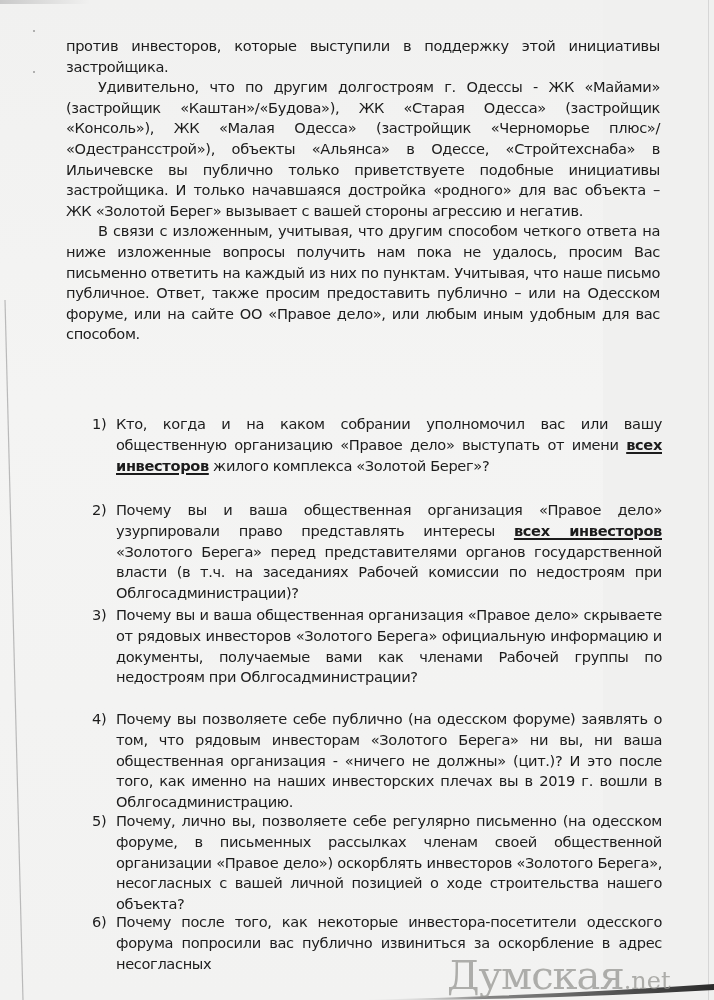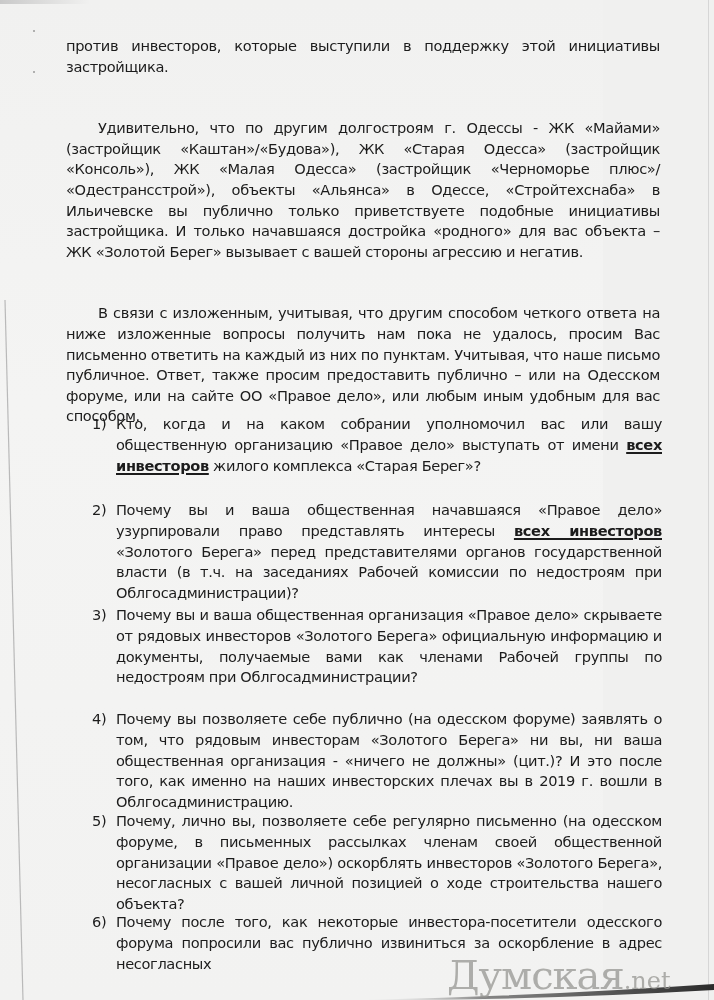--- a/index.html
+++ b/index.html
@@ -62,21 +62,20 @@
       line-height: 20.6px;
       letter-spacing: -0.35px;
       word-spacing: 0px;
     }
     .para {
       margin: 0;
       text-align: justify;
     }
     .para.indent {
       text-indent: 32px;
-      margin-top: 41px;
     }
     .qlist {
       margin: 0;
       padding: 0;
       list-style: none;
       position: absolute;
       left: 116px;
       width: 546px;
     }
     .q {
@@ -142,25 +141,25 @@
 
   <div class="content">
     <p class="para">против инвесторов, которые выступили в поддержку этой инициативы застройщика.</p>
     <p class="para indent">Удивительно, что по другим долгостроям г. Одессы - ЖК «Майами» (застройщик «Каштан»/«Будова»), ЖК «Старая Одесса» (застройщик «Консоль»), ЖК «Малая Одесса» (застройщик «Черноморье плюс»/ «Одестрансстрой»), объекты «Альянса» в Одессе, «Стройтехснаба» в Ильичевске вы публично только приветствуете подобные инициативы застройщика. И только начавшаяся достройка «родного» для вас объекта – ЖК «Золотой Берег» вызывает с вашей стороны агрессию и негатив.</p>
     <p class="para indent">В связи с изложенным, учитывая, что другим способом четкого ответа на ниже изложенные вопросы получить нам пока не удалось, просим Вас письменно ответить на каждый из них по пунктам. Учитывая, что наше письмо публичное. Ответ, также просим предоставить публично – или на Одесском форуме, или на сайте ОО «Правое дело», или любым иным удобным для вас способом.</p>
   </div>
 
   <div class="qlist">
     <div class="q" style="top:414px;">
       <span class="num">1)</span>
-      <span>Кто, когда и на каком собрании уполномочил вас или вашу общественную организацию «Правое дело» выступать от имени </span><u>всех инвесторов</u><span> жилого комплекса «Старая Берег»?</span>
+      <span>Кто, когда и на каком собрании уполномочил вас или вашу общественную организацию «Правое дело» выступать от имени </span><u>всех инвесторов</u><span> жилого комплекса «Золотой Берег»?</span>
     </div>
     <div class="q" style="top:500px;">
       <span class="num">2)</span>
-      <span>Почему вы и ваша общественная начавшаяся «Правое дело» узурпировали право представлять интересы </span><u>всех инвесторов</u><span> «Золотого Берега» перед представителями органов государственной власти (в т.ч. на заседаниях Рабочей комиссии по недостроям при Облгосадминистрации)?</span>
+      <span>Почему вы и ваша общественная организация «Правое дело» узурпировали право представлять интересы </span><u>всех инвесторов</u><span> «Золотого Берега» перед представителями органов государственной власти (в т.ч. на заседаниях Рабочей комиссии по недостроям при Облгосадминистрации)?</span>
     </div>
     <div class="q" style="top:605px;">
       <span class="num">3)</span>
       <span>Почему вы и ваша общественная организация «Правое дело»  скрываете от рядовых инвесторов «Золотого Берега» официальную информацию и документы, получаемые вами как членами Рабочей группы по недостроям при Облгосадминистрации?</span>
     </div>
     <div class="q" style="top:709px;">
       <span class="num">4)</span>
       <span>Почему вы позволяете себе публично (на одесском форуме) заявлять о том, что рядовым инвесторам «Золотого Берега» ни вы, ни ваша общественная организация - «ничего не должны» (цит.)? И это после того, как именно на наших инвесторских плечах вы в 2019 г. вошли в Облгосадминистрацию.</span>
     </div>
     <div class="q" style="top:811px;">

